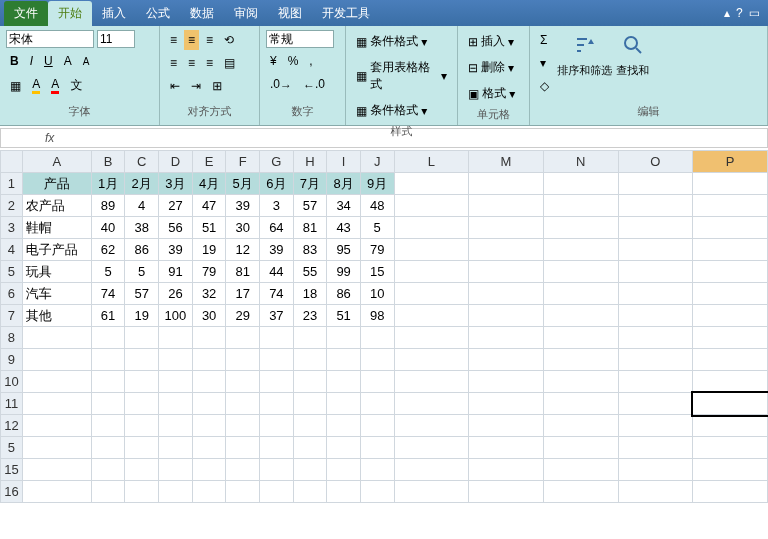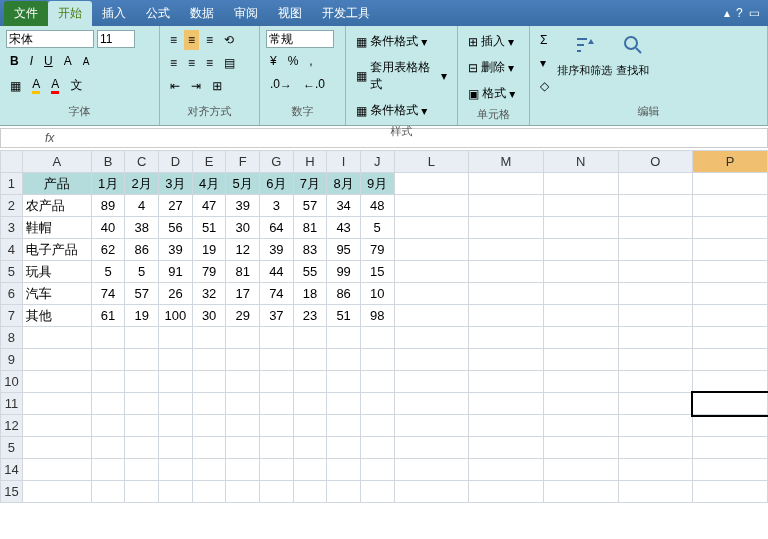--- a/index.html
+++ b/index.html
@@ -452,39 +452,39 @@
           <td class="" style=""></td>
           <td class="" style=""></td>
           <td class="" style=""></td>
           <td class="" style=""></td>
           <td class="" style=""></td>
           <td class="" style=""></td>
           <td class="" style=""></td>
           <td class="" style=""></td>
         </tr>
         <tr>
-          <th class="rowhdr">14</th>
-          <td class="" style=""></td>
-          <td class="" style=""></td>
-          <td class="" style=""></td>
-          <td class="" style=""></td>
-          <td class="" style=""></td>
-          <td class="" style=""></td>
-          <td class="" style=""></td>
-          <td class="" style=""></td>
-          <td class="" style=""></td>
-          <td class="" style=""></td>
-          <td class="" style=""></td>
-          <td class="" style=""></td>
-          <td class="" style=""></td>
-          <td class="" style=""></td>
-          <td class="" style=""></td>
-        </tr>
-        <tr>
           <th class="rowhdr">15</th>
+          <td class="" style=""></td>
+          <td class="" style=""></td>
+          <td class="" style=""></td>
+          <td class="" style=""></td>
+          <td class="" style=""></td>
+          <td class="" style=""></td>
+          <td class="" style=""></td>
+          <td class="" style=""></td>
+          <td class="" style=""></td>
+          <td class="" style=""></td>
+          <td class="" style=""></td>
+          <td class="" style=""></td>
+          <td class="" style=""></td>
+          <td class="" style=""></td>
+          <td class="" style=""></td>
+        </tr>
+        <tr>
+          <th class="rowhdr">16</th>
           <td class="" style=""></td>
           <td class="" style=""></td>
           <td class="" style=""></td>
           <td class="" style=""></td>
           <td class="" style=""></td>
           <td class="" style=""></td>
           <td class="" style=""></td>
           <td class="" style=""></td>
           <td class="" style=""></td>
           <td class="" style=""></td>

